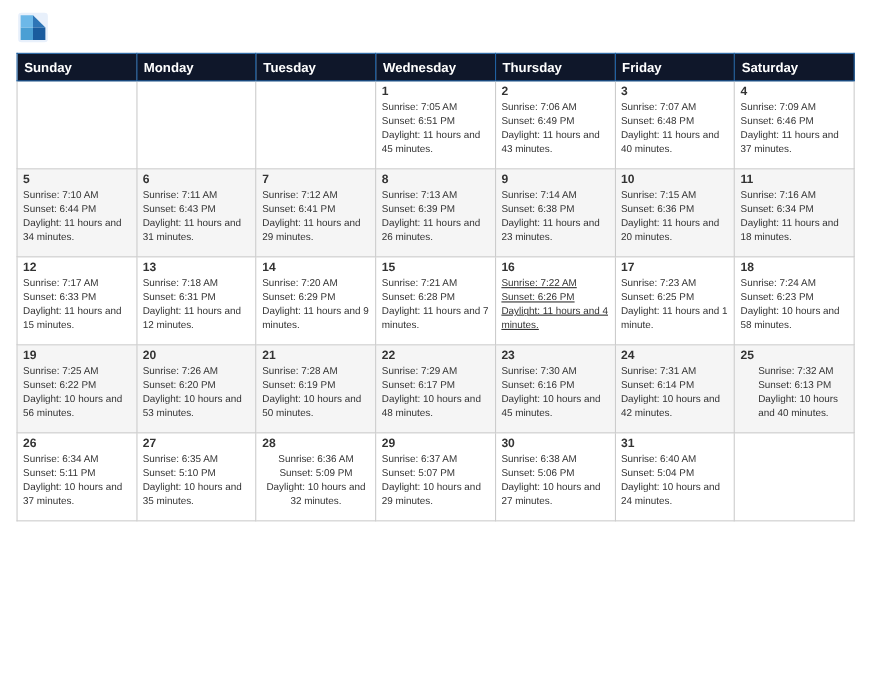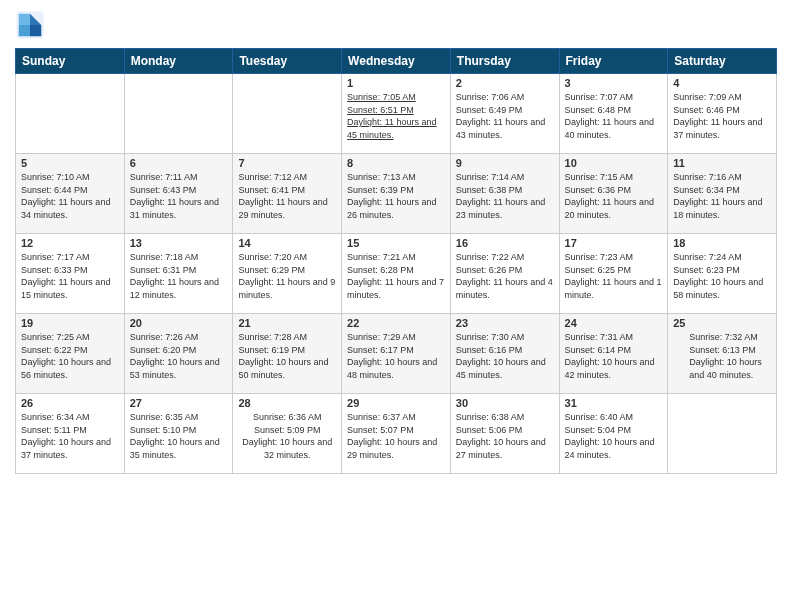--- a/index.html
+++ b/index.html
@@ -58,21 +58,21 @@
     .location {
       font-size: 14px;
       color: #555;
     }
     .calendar {
       width: 100%;
       border-collapse: collapse;
       border: 1px solid #ccc;
     }
     .calendar th {
-      background-color: #0c4a6e;
+      background-color: #0f172a;
       color: white;
       font-size: 12px;
       font-weight: bold;
       text-align: left;
       padding: 5px 6px;
       border: 1px solid #2060a0;
     }
     .calendar td {
       vertical-align: top;
       border: 1px solid #ccc;
@@ -141,21 +141,21 @@
           <th>Saturday</th>
         </tr>
     </thead>
     <tbody id="calendar-body">
     <tr>
           <td class="empty-cell"></td>
           <td class="empty-cell"></td>
           <td class="empty-cell"></td>
           <td>
             <span class="day-number">1</span>
-            <div class="day-info" style="white-space: pre-line; text-decoration: underline;">Sunrise: 7:05 AM
+            <div class="day-info" style="white-space: pre-line;">Sunrise: 7:05 AM
 Sunset: 6:51 PM
 Daylight: 11 hours and 45 minutes.</div>
           </td>
           <td>
             <span class="day-number">2</span>
             <div class="day-info" style="white-space: pre-line;">Sunrise: 7:06 AM
 Sunset: 6:49 PM
 Daylight: 11 hours and 43 minutes.</div>
           </td>
           <td>
@@ -235,21 +235,21 @@
 Daylight: 11 hours and 9 minutes.</div>
           </td>
           <td>
             <span class="day-number">15</span>
             <div class="day-info" style="white-space: pre-line;">Sunrise: 7:21 AM
 Sunset: 6:28 PM
 Daylight: 11 hours and 7 minutes.</div>
           </td>
           <td>
             <span class="day-number">16</span>
-            <div class="day-info" style="white-space: pre-line;">Sunrise: 7:22 AM
+            <div class="day-info" style="white-space: pre-line; text-decoration: underline;">Sunrise: 7:22 AM
 Sunset: 6:26 PM
 Daylight: 11 hours and 4 minutes.</div>
           </td>
           <td>
             <span class="day-number">17</span>
             <div class="day-info" style="white-space: pre-line;">Sunrise: 7:23 AM
 Sunset: 6:25 PM
 Daylight: 11 hours and 1 minute.</div>
           </td>
           <td>

